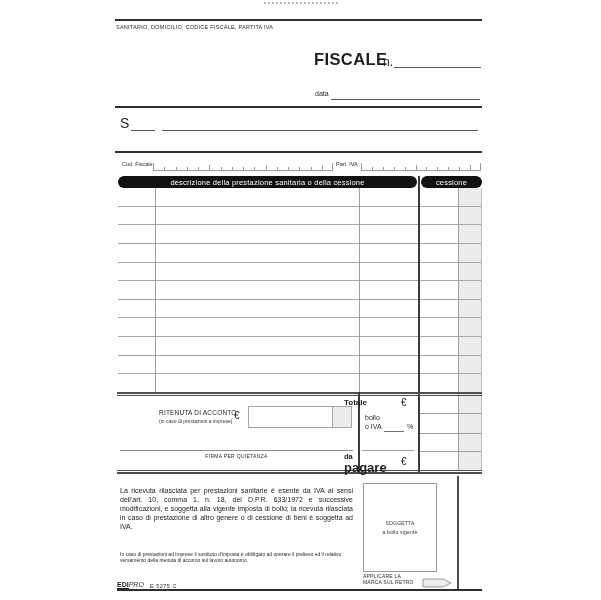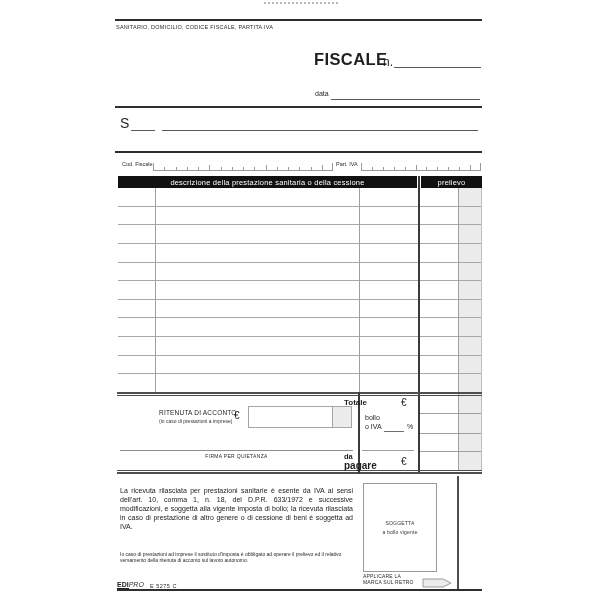--- a/index.html
+++ b/index.html
@@ -21,21 +21,21 @@
 
   .comb { position:absolute; height:11px; border-bottom:1px solid #9a9a9a; }
   .comb::before, .comb::after { content:''; position:absolute; bottom:0; height:7px; border-left:1px solid #9a9a9a; }
   .comb::before { left:0; }
   .comb::after { right:0; }
   .comb .tick { position:absolute; bottom:0; width:1px; height:3px; background:#9a9a9a; }
   .comb .tick.tall { height:5px; }
   .comb-label { position:absolute; font-size:5.5px; color:#2a2a2a; }
 
   .thead { position:absolute; top:176px; height:12px; background:#111111; color:#ffffff;
-           font-size:7.5px; display:flex; align-items:center; justify-content:center; letter-spacing:0.2px; }
+           font-size:7.5px; display:flex; align-items:center; justify-content:center; letter-spacing:0.2px;border-radius:6px; }
 
   .trows { position:absolute; left:118px; top:188px; width:364px; height:204px; display:flex; flex-direction:column; }
   .trow { flex:1; border-bottom:1px solid #a8a8a8; }
   .trow:last-child { border-bottom:none; }
 
   .grayfill { position:absolute; left:458px; top:188px; width:24px; height:282px; background:#ececec; }
 
   .dbl { position:absolute; left:117px; width:365px; height:4px; }
   .dbl.top { top:392px; border-top:2px solid #4f4f4f; border-bottom:1px solid #4f4f4f; }
   .dbl.bottom { top:470px; border-top:1px solid #4f4f4f; border-bottom:2px solid #4f4f4f; }
@@ -114,21 +114,21 @@
     <span class="tick" style="left: 36.3636%;"></span>
     <span class="tick tall" style="left: 45.4545%;"></span>
     <span class="tick" style="left: 54.5455%;"></span>
     <span class="tick" style="left: 63.6364%;"></span>
     <span class="tick" style="left: 72.7273%;"></span>
     <span class="tick" style="left: 81.8182%;"></span>
     <span class="tick tall" style="left: 90.9091%;"></span>
   </div>
 
 <div class="thead" style="left:118px; width:299px;">descrizione della prestazione sanitaria o della cessione</div>
-<div class="thead" style="left:421px; width:61px;">prelievo</div>
+<div class="thead" style="left:421px; width:61px;">cessione</div>
 
 <div class="grayfill"></div>
 <div class="trows">
     <div class="trow"></div>
     <div class="trow"></div>
     <div class="trow"></div>
     <div class="trow"></div>
     <div class="trow"></div>
     <div class="trow"></div>
     <div class="trow"></div>
@@ -162,21 +162,21 @@
 <div class="firma-label">FIRMA PER QUIETANZA</div>
 
 <div class="tot-label" style="top:398px;">Totale</div>
 <div class="euro-big" style="left:401px; top:397px;">€</div>
 <div class="tot-small" style="top:414px;">bollo</div>
 <div class="tot-small" style="top:423px;">o IVA</div>
 <div class="hline" style="left:384px; top:431px; width:20px; background:#6f6f6f;"></div>
 <div class="tot-small" style="left:407px; top:423px;">%</div>
 <div class="hline" style="left:362px; top:450px; width:52px;"></div>
 <div class="tot-label" style="top:452px; font-size:7.5px;">da</div>
-<div class="tot-label" style="top:460px; font-size:10px;">pagare</div>
+<div class="tot-label" style="top:460px; font-size:13px;">pagare</div>
 <div class="euro-big" style="left:401px; top:456px;">€</div>
 
 <div class="rule" style="left:457px; top:476px; width:1.5px; height:114px; background:#4f4f4f;"></div>
 <div class="notice">La ricevuta rilasciata per prestazioni sanitarie è esente da IVA ai sensi dell'art. 10, comma 1, n. 18, del D.P.R. 633/1972 e successive modificazioni, e soggetta alla vigente imposta di bollo; la ricevuta rilasciata in caso di prestazione di altro genere o di cessione di beni è soggetta ad IVA.</div>
 <div class="smallprint">In caso di prestazioni ad imprese il sostituto d'imposta è obbligato ad operare il prelievo ed il relativo versamento della ritenuta di acconto sul lavoro autonomo.</div>
 
 <div class="stamp-box">
   <div>SOGGETTA</div>
   <div>a bollo vigente</div>
 </div>

